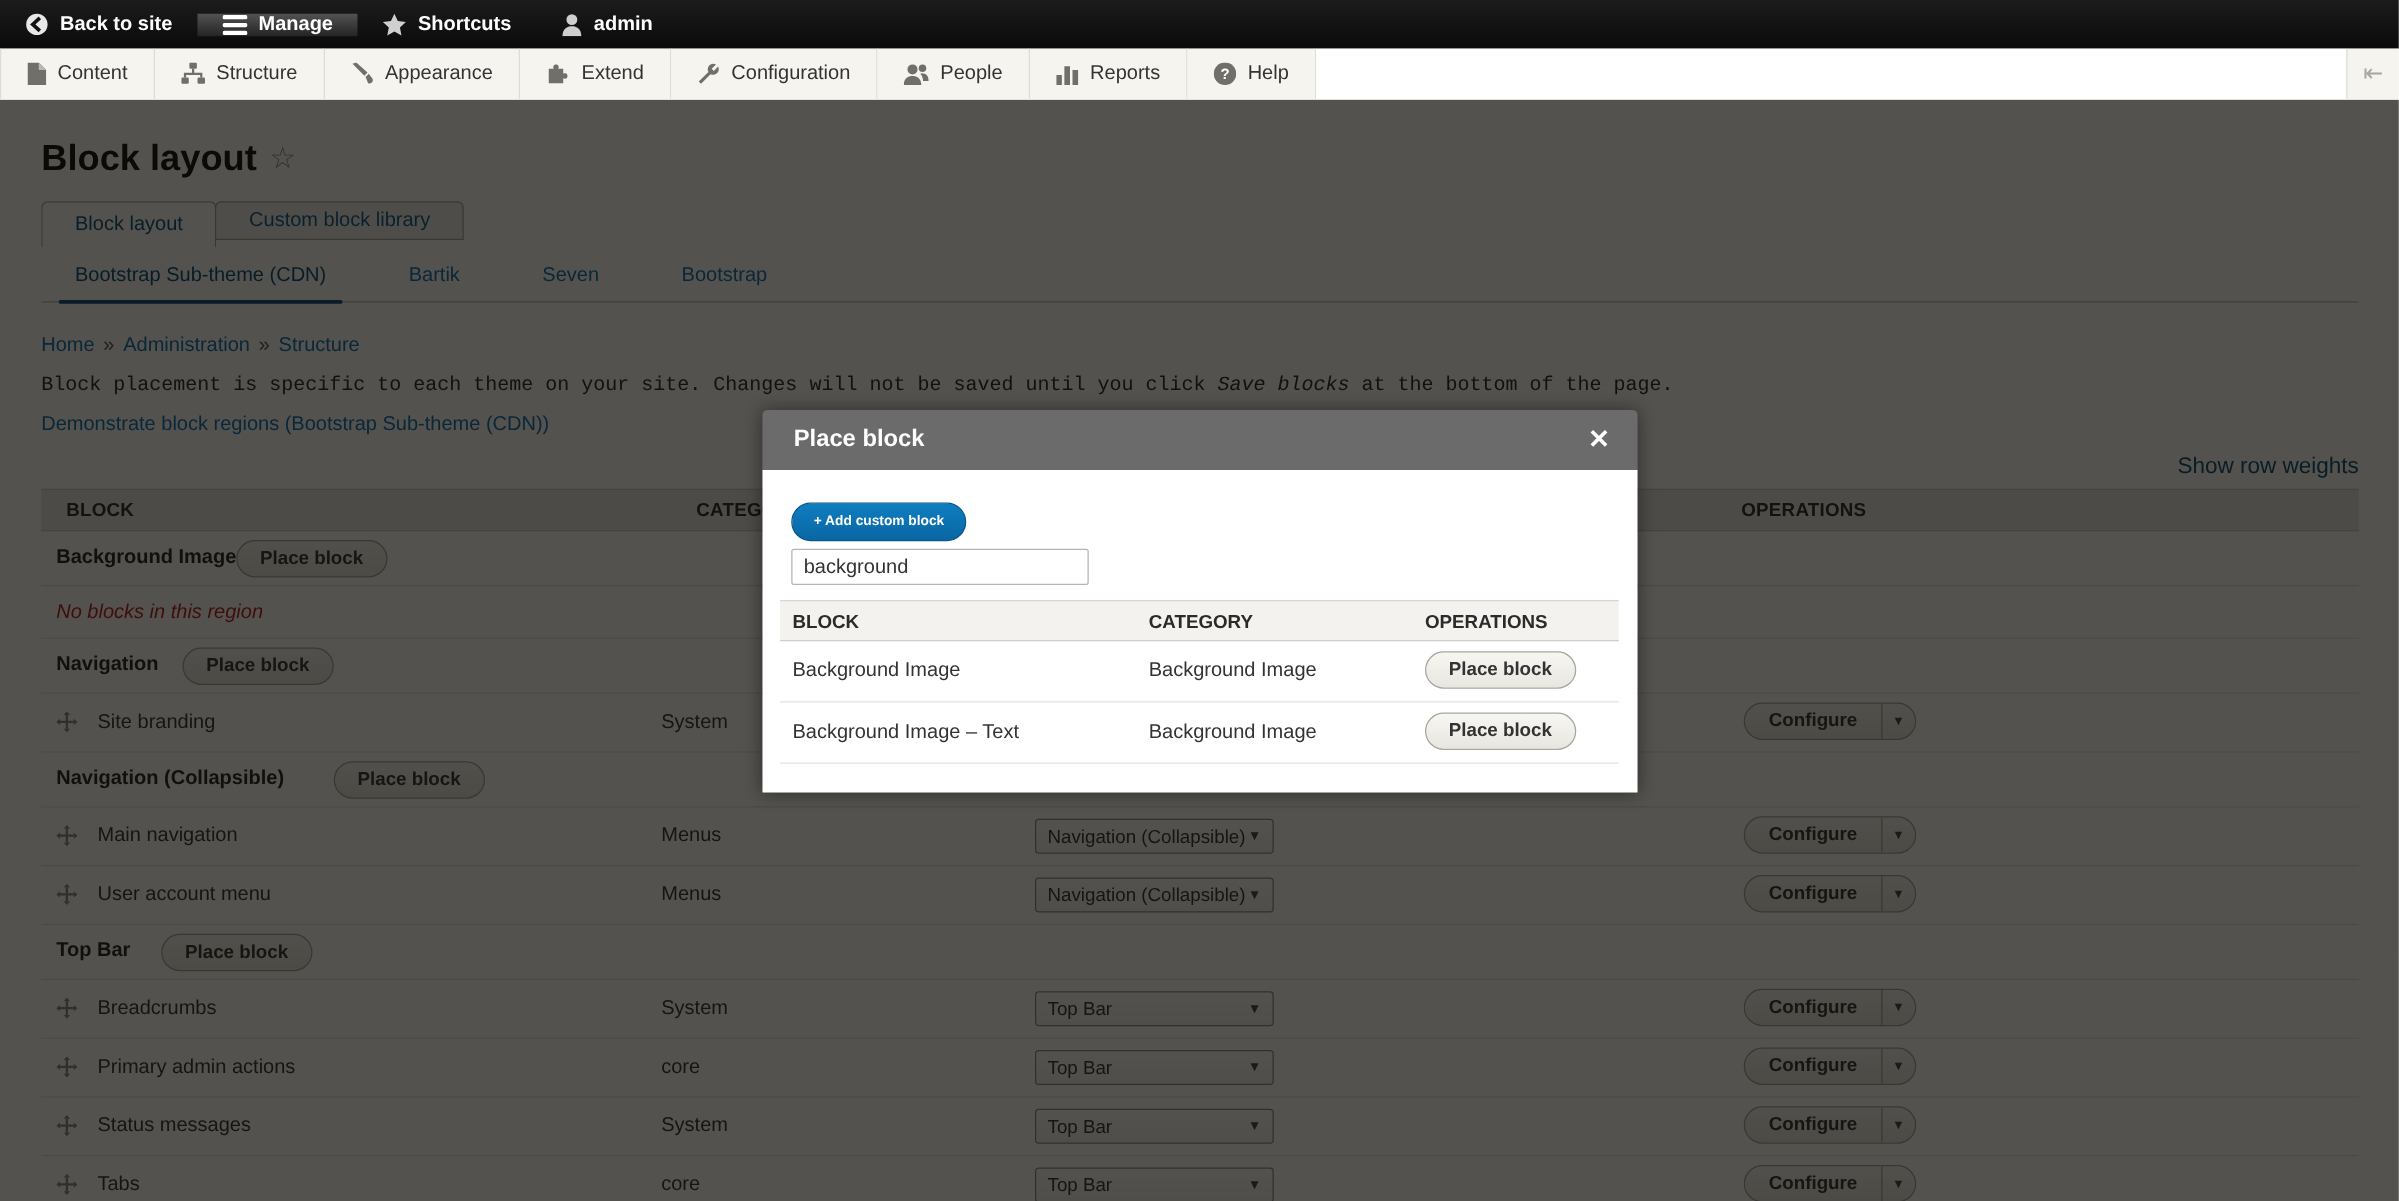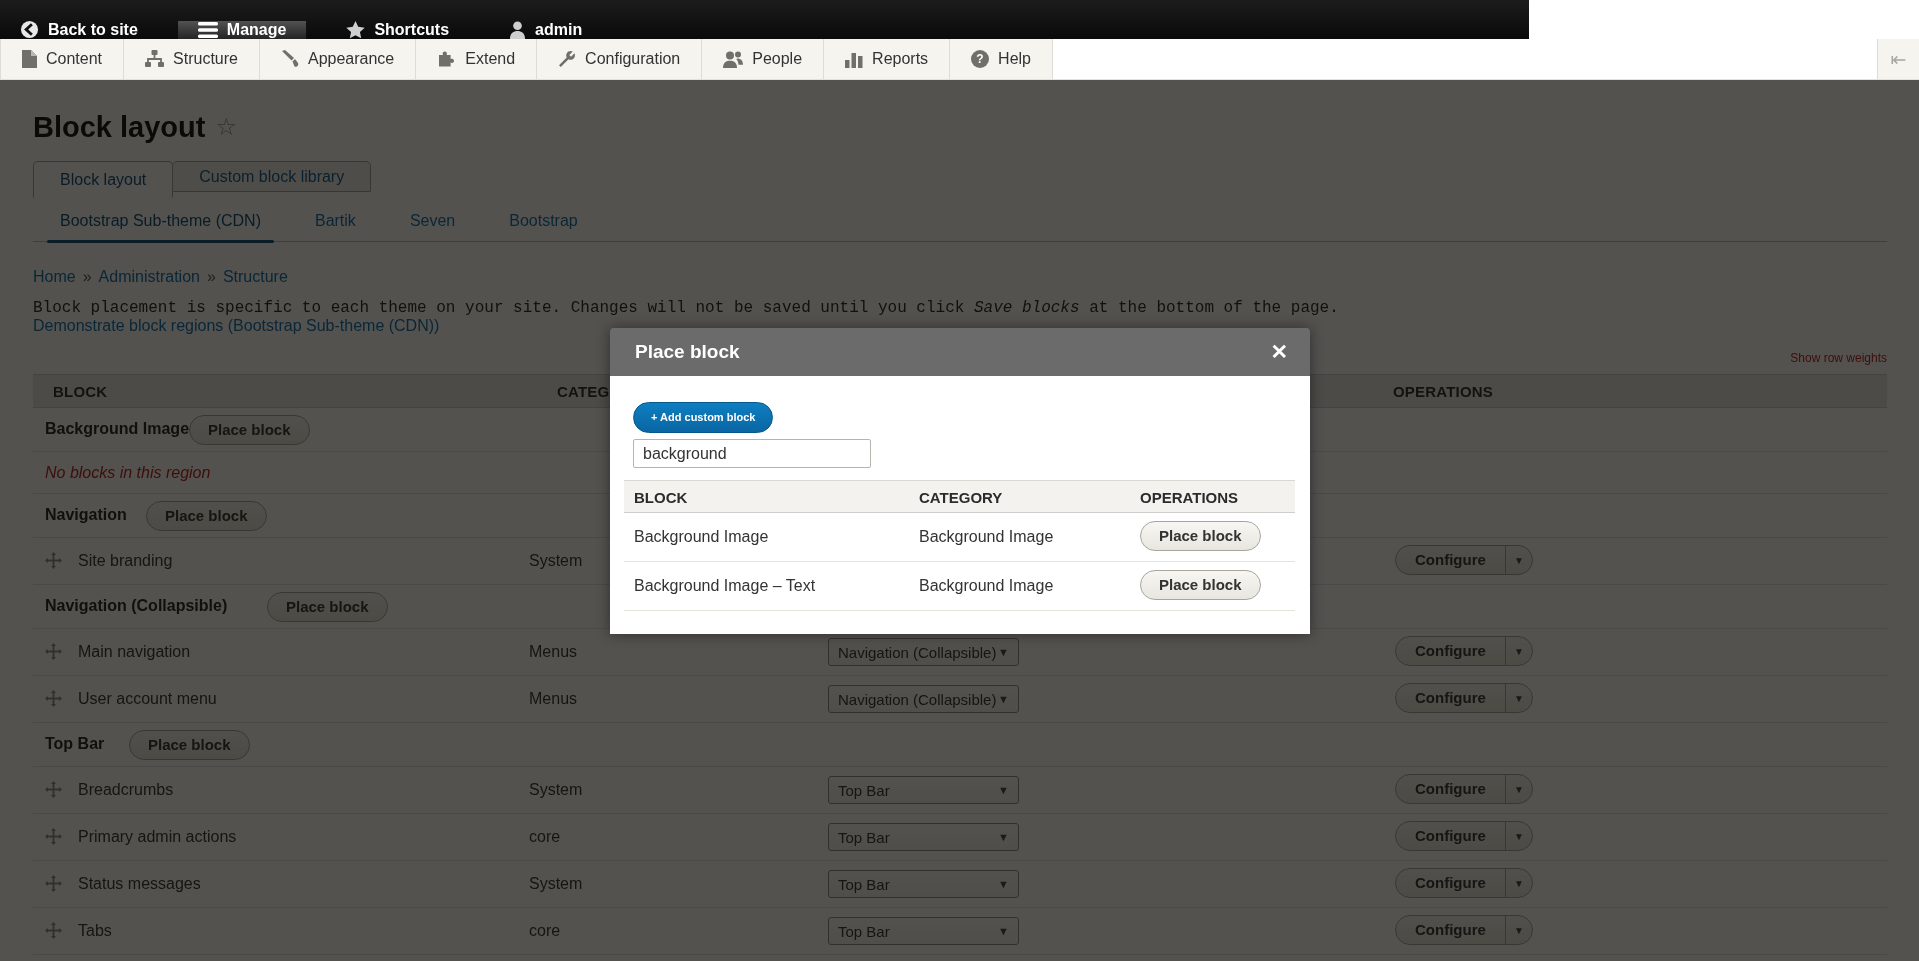--- a/index.html
+++ b/index.html
@@ -1,21 +1,21 @@
 <!DOCTYPE html>
 <html><head>
 <meta charset="utf-8">
 <style>
   * { margin:0; padding:0; box-sizing:border-box; }
   html,body { width:1919px; height:961px; overflow:hidden; background:#fff;
               font-family:"Liberation Sans", sans-serif; color:#333; }
 
   
-  .admin-bar { position:absolute; left:0; top:0; width:1529px; height:39px;
-               background:linear-gradient(#1c1c1c,#0a0a0a); display:flex; align-items:flex-end; z-index:70;gap:20px; }
+  .admin-bar { position:absolute; left:0; top:0; width:1919px; height:39px;
+               background:linear-gradient(#1c1c1c,#0a0a0a); display:flex; align-items:center; z-index:70; }
   .abar-item { display:flex; align-items:center; gap:9px; padding:0 20px; color:#fff;
                font-size:16px; font-weight:bold; cursor:pointer; }
   .abar-item.active { background:linear-gradient(#525252,#242424); }
   .abar-item svg { display:block; }
 
   
   .tray { position:absolute; left:0; top:39px; width:1919px; height:41px; background:#fff;
           display:flex; align-items:stretch; z-index:70; border-bottom:1px solid #e2e1dc; }
   .tray-item { display:flex; align-items:center; gap:9px; padding:0 21px; background:#f5f4ef;
                border-right:1px solid #dedcd7; font-size:16px; color:#333; cursor:pointer; }
@@ -34,34 +34,34 @@
   .fav-star { font-size:24px; color:#8d8d8d; font-weight:normal; cursor:pointer; line-height:24px; }
 
   
   .primary-tabs { margin-top:17px; display:flex; height:31px; }
   .ptab { border:1px solid #a6a59e; border-radius:5px 5px 0 0; padding:0 26px; display:flex;
           align-items:center; font-size:16px; color:#0d5a8c; background:#f0efeb; cursor:pointer; }
   .ptab + .ptab { margin-left:-1px; }
   .ptab.active { background:#fff; border-bottom-color:#fff; height:37px; color:#0a4d79; }
 
   
-  .theme-tabs { margin-top:14px; border-bottom:1px solid #bfbfba; display:flex; gap:0; }
+  .theme-tabs { margin-top:14px; border-bottom:1px solid #bfbfba; display:flex; gap:12px; }
   .ttab { padding:6px 27px 11px; font-size:16px; color:#0d6eae; cursor:pointer; position:relative; }
   .ttab.active { color:#064a77; }
   .ttab.active::after { content:""; position:absolute; left:14px; right:14px; bottom:-2px; height:3px;
                         background:#0a4d79; border-radius:2px; }
 
   
   .breadcrumb { margin-top:26px; font-size:16px; }
   .breadcrumb a { color:#0d6eae; text-decoration:none; cursor:pointer; }
   .crumb-sep { color:#555; margin:0 7px; }
   .page-desc { margin-top:13px; font-size:16px; color:#262626;font-family:Liberation Mono, monospace; }
-  .demo-link { display:inline-block; font-size:16px; color:#0d6eae; cursor:pointer; }
+  .demo-link { display:inline-block; margin-top:14px; font-size:16px; color:#0d6eae; cursor:pointer; }
   .srw-wrap { margin-top:13px; text-align:right; }
-  .srw-link { font-size:12px; color:#b91c1c; cursor:pointer; }
+  .srw-link { font-size:18px; color:#0c4a6e; cursor:pointer; }
 
   
   .blk-table { margin-top:8px; width:1854px; }
   .bt-head { position:relative; height:34px; background:#e9e8e3; border-top:1px solid #cfceca;
              border-bottom:1px solid #cfceca; }
   .bt-head span { position:absolute; top:8px; font-size:15px; font-weight:bold; color:#2b2b2b;
                   letter-spacing:.2px; }
   .row { position:relative; border-bottom:1px solid #e3e2dd; }
   .row-region { height:44px; }
   .row-empty  { height:42px; }

